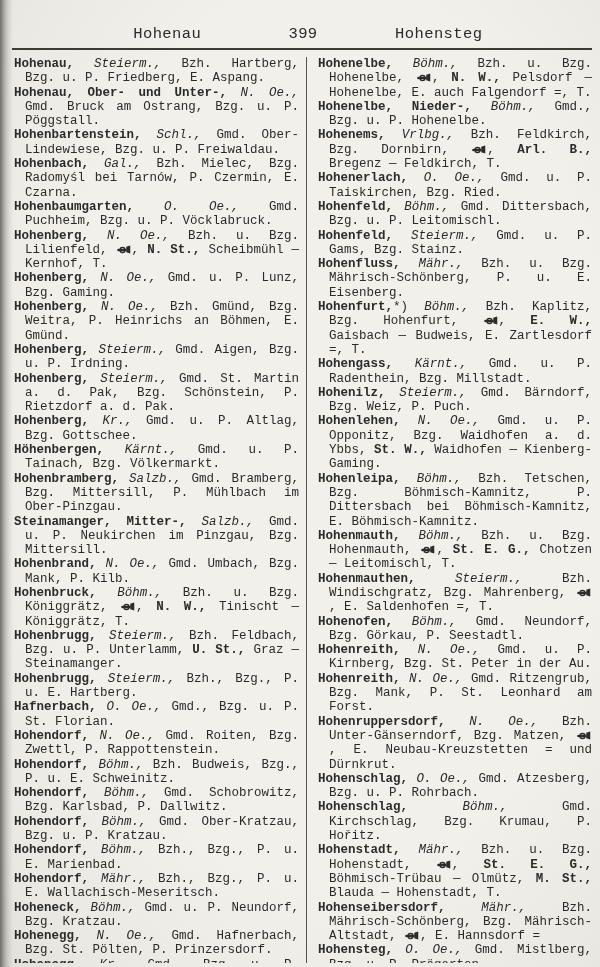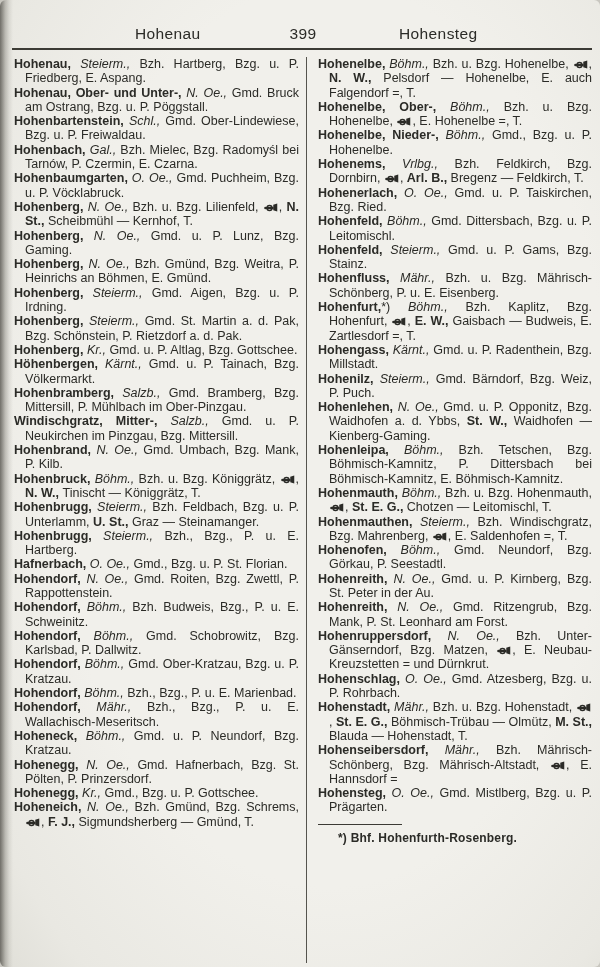--- a/index.html
+++ b/index.html
@@ -3,24 +3,23 @@
 <meta charset="utf-8">
 <style>
   html,body{margin:0;padding:0;background:#c9c7c0;}
   .page{
     position:relative;
     width:600px;height:967px;
     margin:0 auto;
     background:
       radial-gradient(ellipse at 55% 45%, #f1f0eb 60%, #e9e8e2 88%, #e0dfd8 100%);
     color:#2b2b27;
-    font-family:Liberation Sans, sans-serif;
+    font-family:Liberation Mono, monospace;
     overflow:hidden;
     box-sizing:border-box;
-    border-radius:6px;
   }
   .binding-edge{
     position:absolute;left:0;top:0;bottom:0;width:13px;
     background:linear-gradient(to right,
       rgba(82,80,74,0.80), rgba(128,126,118,0.45) 40%,
       rgba(160,158,150,0.22) 70%, rgba(0,0,0,0));
     pointer-events:none;
   }
   .running-head{
     display:grid;
@@ -105,21 +104,21 @@
                   <path d="M18.5 3.5 L26.5 1 V17 L18.5 14.5 z" stroke="none"></path>
                 </g>
               </svg></span><span class="n">, </span><span class="b">N. St., </span><span class="n">Scheibmühl — Kernhof, T.</span></p>
           <p class="entry"><span class="b">Hohenberg, </span><span class="i">N. Oe., </span><span class="n">Gmd. u. P. Lunz, Bzg. Gaming.</span></p>
           <p class="entry"><span class="b">Hohenberg, </span><span class="i">N. Oe., </span><span class="n">Bzh. Gmünd, Bzg. Weitra, P. Heinrichs an Böhmen, E. Gmünd.</span></p>
           <p class="entry"><span class="b">Hohenberg, </span><span class="i">Steierm., </span><span class="n">Gmd. Aigen, Bzg. u. P. Irdning.</span></p>
           <p class="entry"><span class="b">Hohenberg, </span><span class="i">Steierm., </span><span class="n">Gmd. St. Martin a. d. Pak, Bzg. Schönstein, P. Rietzdorf a. d. Pak.</span></p>
           <p class="entry"><span class="b">Hohenberg, </span><span class="i">Kr., </span><span class="n">Gmd. u. P. Altlag, Bzg. Gottschee.</span></p>
           <p class="entry"><span class="b">Höhenbergen, </span><span class="i">Kärnt., </span><span class="n">Gmd. u. P. Tainach, Bzg. Völkermarkt.</span></p>
           <p class="entry"><span class="b">Hohenbramberg, </span><span class="i">Salzb., </span><span class="n">Gmd. Bramberg, Bzg. Mittersill, P. Mühlbach im Ober-Pinzgau.</span></p>
-          <p class="entry"><span class="b">Windischgratz, Mitter-, </span><span class="i">Salzb., </span><span class="n">Gmd. u. P. Neukirchen im Pinzgau, Bzg. Mittersill.</span></p>
+          <p class="entry"><span class="b">Steinamanger, Mitter-, </span><span class="i">Salzb., </span><span class="n">Gmd. u. P. Neukirchen im Pinzgau, Bzg. Mittersill.</span></p>
           <p class="entry"><span class="b">Hohenbrand, </span><span class="i">N. Oe., </span><span class="n">Gmd. Umbach, Bzg. Mank, P. Kilb.</span></p>
           <p class="entry"><span class="b">Hohenbruck, </span><span class="i">Böhm., </span><span class="n">Bzh. u. Bzg. Königgrätz, </span><span class="rwicon"><svg width="14" height="9" viewBox="0 0 28 18" xmlns="http://www.w3.org/2000/svg">
                 <g fill="#2b2b27" stroke="#2b2b27">
                   <circle cx="3" cy="10" r="2.6" stroke="none"></circle>
                   <path d="M3 8 H19 V12 H3 z" stroke="none"></path>
                   <circle cx="11" cy="10" r="5" fill="none" stroke-width="3"></circle>
                   <path d="M18.5 3.5 L26.5 1 V17 L18.5 14.5 z" stroke="none"></path>
                 </g>
               </svg></span><span class="n">, </span><span class="b">N. W., </span><span class="n">Tinischt — Königgrätz, T.</span></p>
           <p class="entry"><span class="b">Hohenbrugg, </span><span class="i">Steierm., </span><span class="n">Bzh. Feldbach, Bzg. u. P. Unterlamm, </span><span class="b">U. St., </span><span class="n">Graz — Steinamanger.</span></p>
@@ -147,28 +146,20 @@
     <section class="col col-right">
       <div>
           <p class="entry"><span class="b">Hohenelbe, </span><span class="i">Böhm., </span><span class="n">Bzh. u. Bzg. Hohenelbe, </span><span class="rwicon"><svg width="14" height="9" viewBox="0 0 28 18" xmlns="http://www.w3.org/2000/svg">
                 <g fill="#2b2b27" stroke="#2b2b27">
                   <circle cx="3" cy="10" r="2.6" stroke="none"></circle>
                   <path d="M3 8 H19 V12 H3 z" stroke="none"></path>
                   <circle cx="11" cy="10" r="5" fill="none" stroke-width="3"></circle>
                   <path d="M18.5 3.5 L26.5 1 V17 L18.5 14.5 z" stroke="none"></path>
                 </g>
               </svg></span><span class="n">, </span><span class="b">N. W., </span><span class="n">Pelsdorf — Hohenelbe, E. auch Falgendorf =, T.</span></p>
-          <p class="entry"><span class="b">Hohenelbe, Ober-, </span><span class="i">Böhm., </span><span class="n">Bzh. u. Bzg. Hohenelbe, </span><span class="rwicon"><svg width="14" height="9" viewBox="0 0 28 18" xmlns="http://www.w3.org/2000/svg">
-                <g fill="#2b2b27" stroke="#2b2b27">
-                  <circle cx="3" cy="10" r="2.6" stroke="none"></circle>
-                  <path d="M3 8 H19 V12 H3 z" stroke="none"></path>
-                  <circle cx="11" cy="10" r="5" fill="none" stroke-width="3"></circle>
-                  <path d="M18.5 3.5 L26.5 1 V17 L18.5 14.5 z" stroke="none"></path>
-                </g>
-              </svg></span><span class="n">, E. Hohenelbe =, T.</span></p>
           <p class="entry"><span class="b">Hohenelbe, Nieder-, </span><span class="i">Böhm., </span><span class="n">Gmd., Bzg. u. P. Hohenelbe.</span></p>
           <p class="entry"><span class="b">Hohenems, </span><span class="i">Vrlbg., </span><span class="n">Bzh. Feldkirch, Bzg. Dornbirn, </span><span class="rwicon"><svg width="14" height="9" viewBox="0 0 28 18" xmlns="http://www.w3.org/2000/svg">
                 <g fill="#2b2b27" stroke="#2b2b27">
                   <circle cx="3" cy="10" r="2.6" stroke="none"></circle>
                   <path d="M3 8 H19 V12 H3 z" stroke="none"></path>
                   <circle cx="11" cy="10" r="5" fill="none" stroke-width="3"></circle>
                   <path d="M18.5 3.5 L26.5 1 V17 L18.5 14.5 z" stroke="none"></path>
                 </g>
               </svg></span><span class="n">, </span><span class="b">Arl. B., </span><span class="n">Bregenz — Feldkirch, T.</span></p>
           <p class="entry"><span class="b">Hohenerlach, </span><span class="i">O. Oe., </span><span class="n">Gmd. u. P. Taiskirchen, Bzg. Ried.</span></p>
@@ -208,20 +199,21 @@
           <p class="entry"><span class="b">Hohenreith, </span><span class="i">N. Oe., </span><span class="n">Gmd. Ritzengrub, Bzg. Mank, P. St. Leonhard am Forst.</span></p>
           <p class="entry"><span class="b">Hohenruppersdorf, </span><span class="i">N. Oe., </span><span class="n">Bzh. Unter-Gänserndorf, Bzg. Matzen, </span><span class="rwicon"><svg width="14" height="9" viewBox="0 0 28 18" xmlns="http://www.w3.org/2000/svg">
                 <g fill="#2b2b27" stroke="#2b2b27">
                   <circle cx="3" cy="10" r="2.6" stroke="none"></circle>
                   <path d="M3 8 H19 V12 H3 z" stroke="none"></path>
                   <circle cx="11" cy="10" r="5" fill="none" stroke-width="3"></circle>
                   <path d="M18.5 3.5 L26.5 1 V17 L18.5 14.5 z" stroke="none"></path>
                 </g>
               </svg></span><span class="n">, E. Neubau-Kreuzstetten = und Dürnkrut.</span></p>
           <p class="entry"><span class="b">Hohenschlag, </span><span class="i">O. Oe., </span><span class="n">Gmd. Atzesberg, Bzg. u. P. Rohrbach.</span></p>
+          <p class="entry"><span class="b">Hohenschlag, </span><span class="i">Böhm., </span><span class="n">Gmd. Kirchschlag, Bzg. Krumau, P. Hořitz.</span></p>
           <p class="entry"><span class="b">Hohenstadt, </span><span class="i">Mähr., </span><span class="n">Bzh. u. Bzg. Hohenstadt, </span><span class="rwicon"><svg width="14" height="9" viewBox="0 0 28 18" xmlns="http://www.w3.org/2000/svg">
                 <g fill="#2b2b27" stroke="#2b2b27">
                   <circle cx="3" cy="10" r="2.6" stroke="none"></circle>
                   <path d="M3 8 H19 V12 H3 z" stroke="none"></path>
                   <circle cx="11" cy="10" r="5" fill="none" stroke-width="3"></circle>
                   <path d="M18.5 3.5 L26.5 1 V17 L18.5 14.5 z" stroke="none"></path>
                 </g>
               </svg></span><span class="n">, </span><span class="b">St. E. G., </span><span class="n">Böhmisch-Trübau — Olmütz, </span><span class="b">M. St., </span><span class="n">Blauda — Hohenstadt, T.</span></p>
           <p class="entry"><span class="b">Hohenseibersdorf, </span><span class="i">Mähr., </span><span class="n">Bzh. Mährisch-Schönberg, Bzg. Mährisch-Altstadt, </span><span class="rwicon"><svg width="14" height="9" viewBox="0 0 28 18" xmlns="http://www.w3.org/2000/svg">
                 <g fill="#2b2b27" stroke="#2b2b27">

